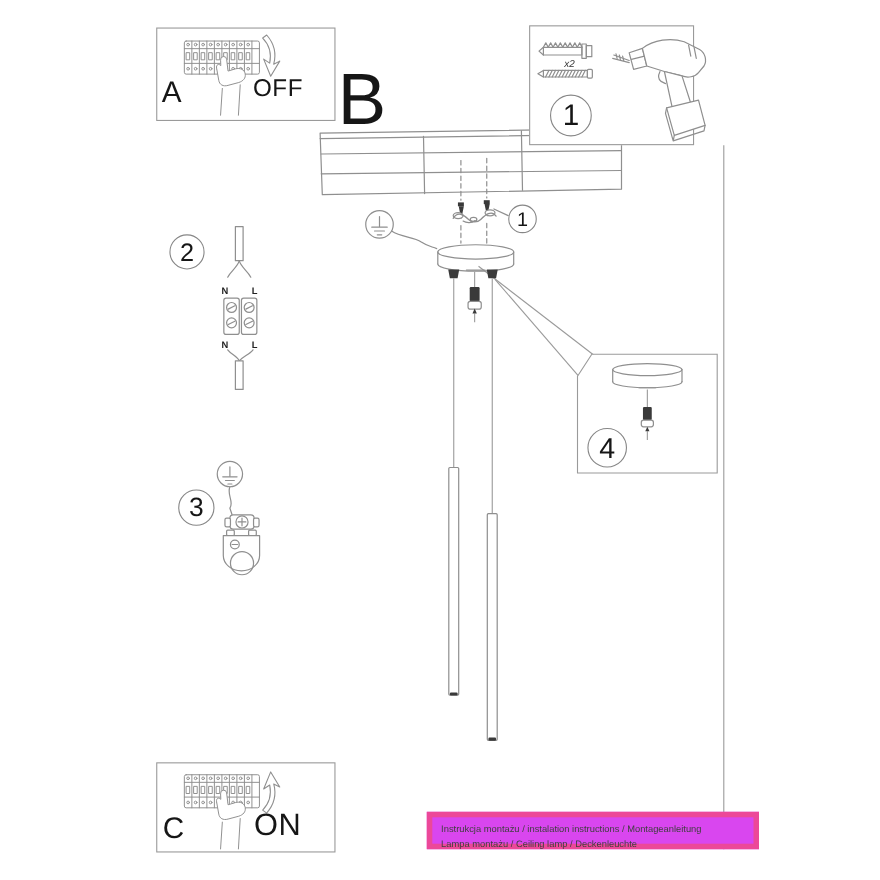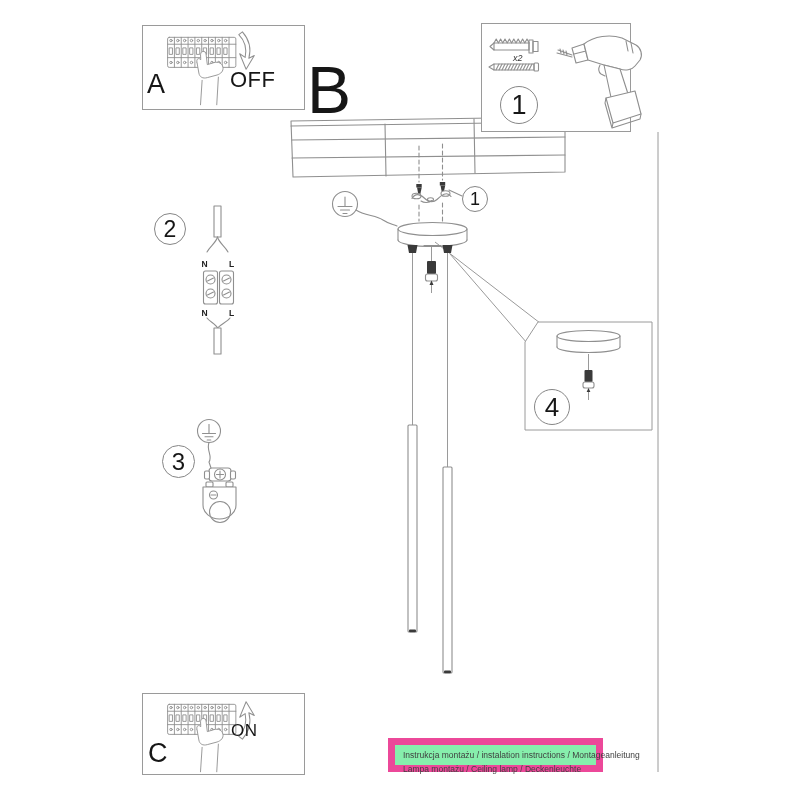--- a/index.html
+++ b/index.html
@@ -3,22 +3,22 @@
 <meta charset="utf-8">
 <style>
   html,body{margin:0;padding:0;background:#fff;}
   #page{position:relative;width:800px;height:800px;background:#fff;overflow:hidden;
         font-family:"Liberation Sans",sans-serif;color:#1c1c1c;}
   .box{position:absolute;background:#fff;border:1px solid #9a9a9a;box-sizing:border-box;}
   .art{position:absolute;left:0;top:0;pointer-events:none;}
   .biglabel{position:absolute;font-weight:400;color:#161616;line-height:1;}
   .num-circle{position:absolute;border:1.4px solid #868686;border-radius:50%;background:#fff;
       display:flex;align-items:center;justify-content:center;color:#161616;box-sizing:border-box;}
-  .footerbox{position:absolute;left:388px;top:738px;width:215px;height:34px;background:#86efac;
-      border:7px solid #ec4899;box-sizing:border-box;padding:3px 0 0 8px;}
+  .footerbox{position:absolute;left:388px;top:738px;width:302px;height:34px;background:#d946ef;
+      border:5px solid #ec4899;box-sizing:border-box;padding:3px 0 0 8px;}
   .footerbox div{font-size:8.5px;line-height:14px;color:#3f3f3f;white-space:nowrap;}
   
   .ln{stroke:#8f8f8f;stroke-width:1.1;fill:none;stroke-linecap:round;stroke-linejoin:round;}
   .lnthin{stroke:#9a9a9a;stroke-width:1;fill:none;}
   .fw{fill:#fff;}
   .dk{fill:#3a3a3a;stroke:none;}
   .dash{stroke-dasharray:4 3;}
   svg text{font-family:"Liberation Sans",sans-serif;}
   .wlabel{font-size:8.5px;font-weight:700;fill:#222;text-anchor:middle;}
 </style>
@@ -275,21 +275,21 @@
     </svg>
   </div>
 
   <div class="box" style="left:142px;top:693px;width:163px;height:82px;">
     <svg class="art" style="left:14px;top:3px;" width="100" height="78" viewBox="0 0 100 96">
         <use href="#sym-fusebox"></use>
       </svg>
     <svg class="art" style="left:93px;top:5px;" width="22" height="42" viewBox="0 0 24 46">
         <use href="#sym-arrow-up"></use>
       </svg>
-    <span class="biglabel" style="left:88px;top:28px;font-size:17px;letter-spacing:0.5px;">ON</span>
+    <span class="biglabel" style="left:88px;top:42px;font-size:28px;letter-spacing:0.5px;">ON</span>
     <span class="biglabel" style="left:5px;top:46px;font-size:27px;">C</span>
   </div>
 
   <div class="footerbox">
     <div>Instrukcja montażu / instalation instructions / Montageanleitung</div>
     <div>Lampa montażu / Ceiling lamp / Deckenleuchte</div>
   </div>
 
   <div class="num-circle" style="left:500px;top:86px;width:38px;height:38px;font-size:27px;">
       <span>1</span>

